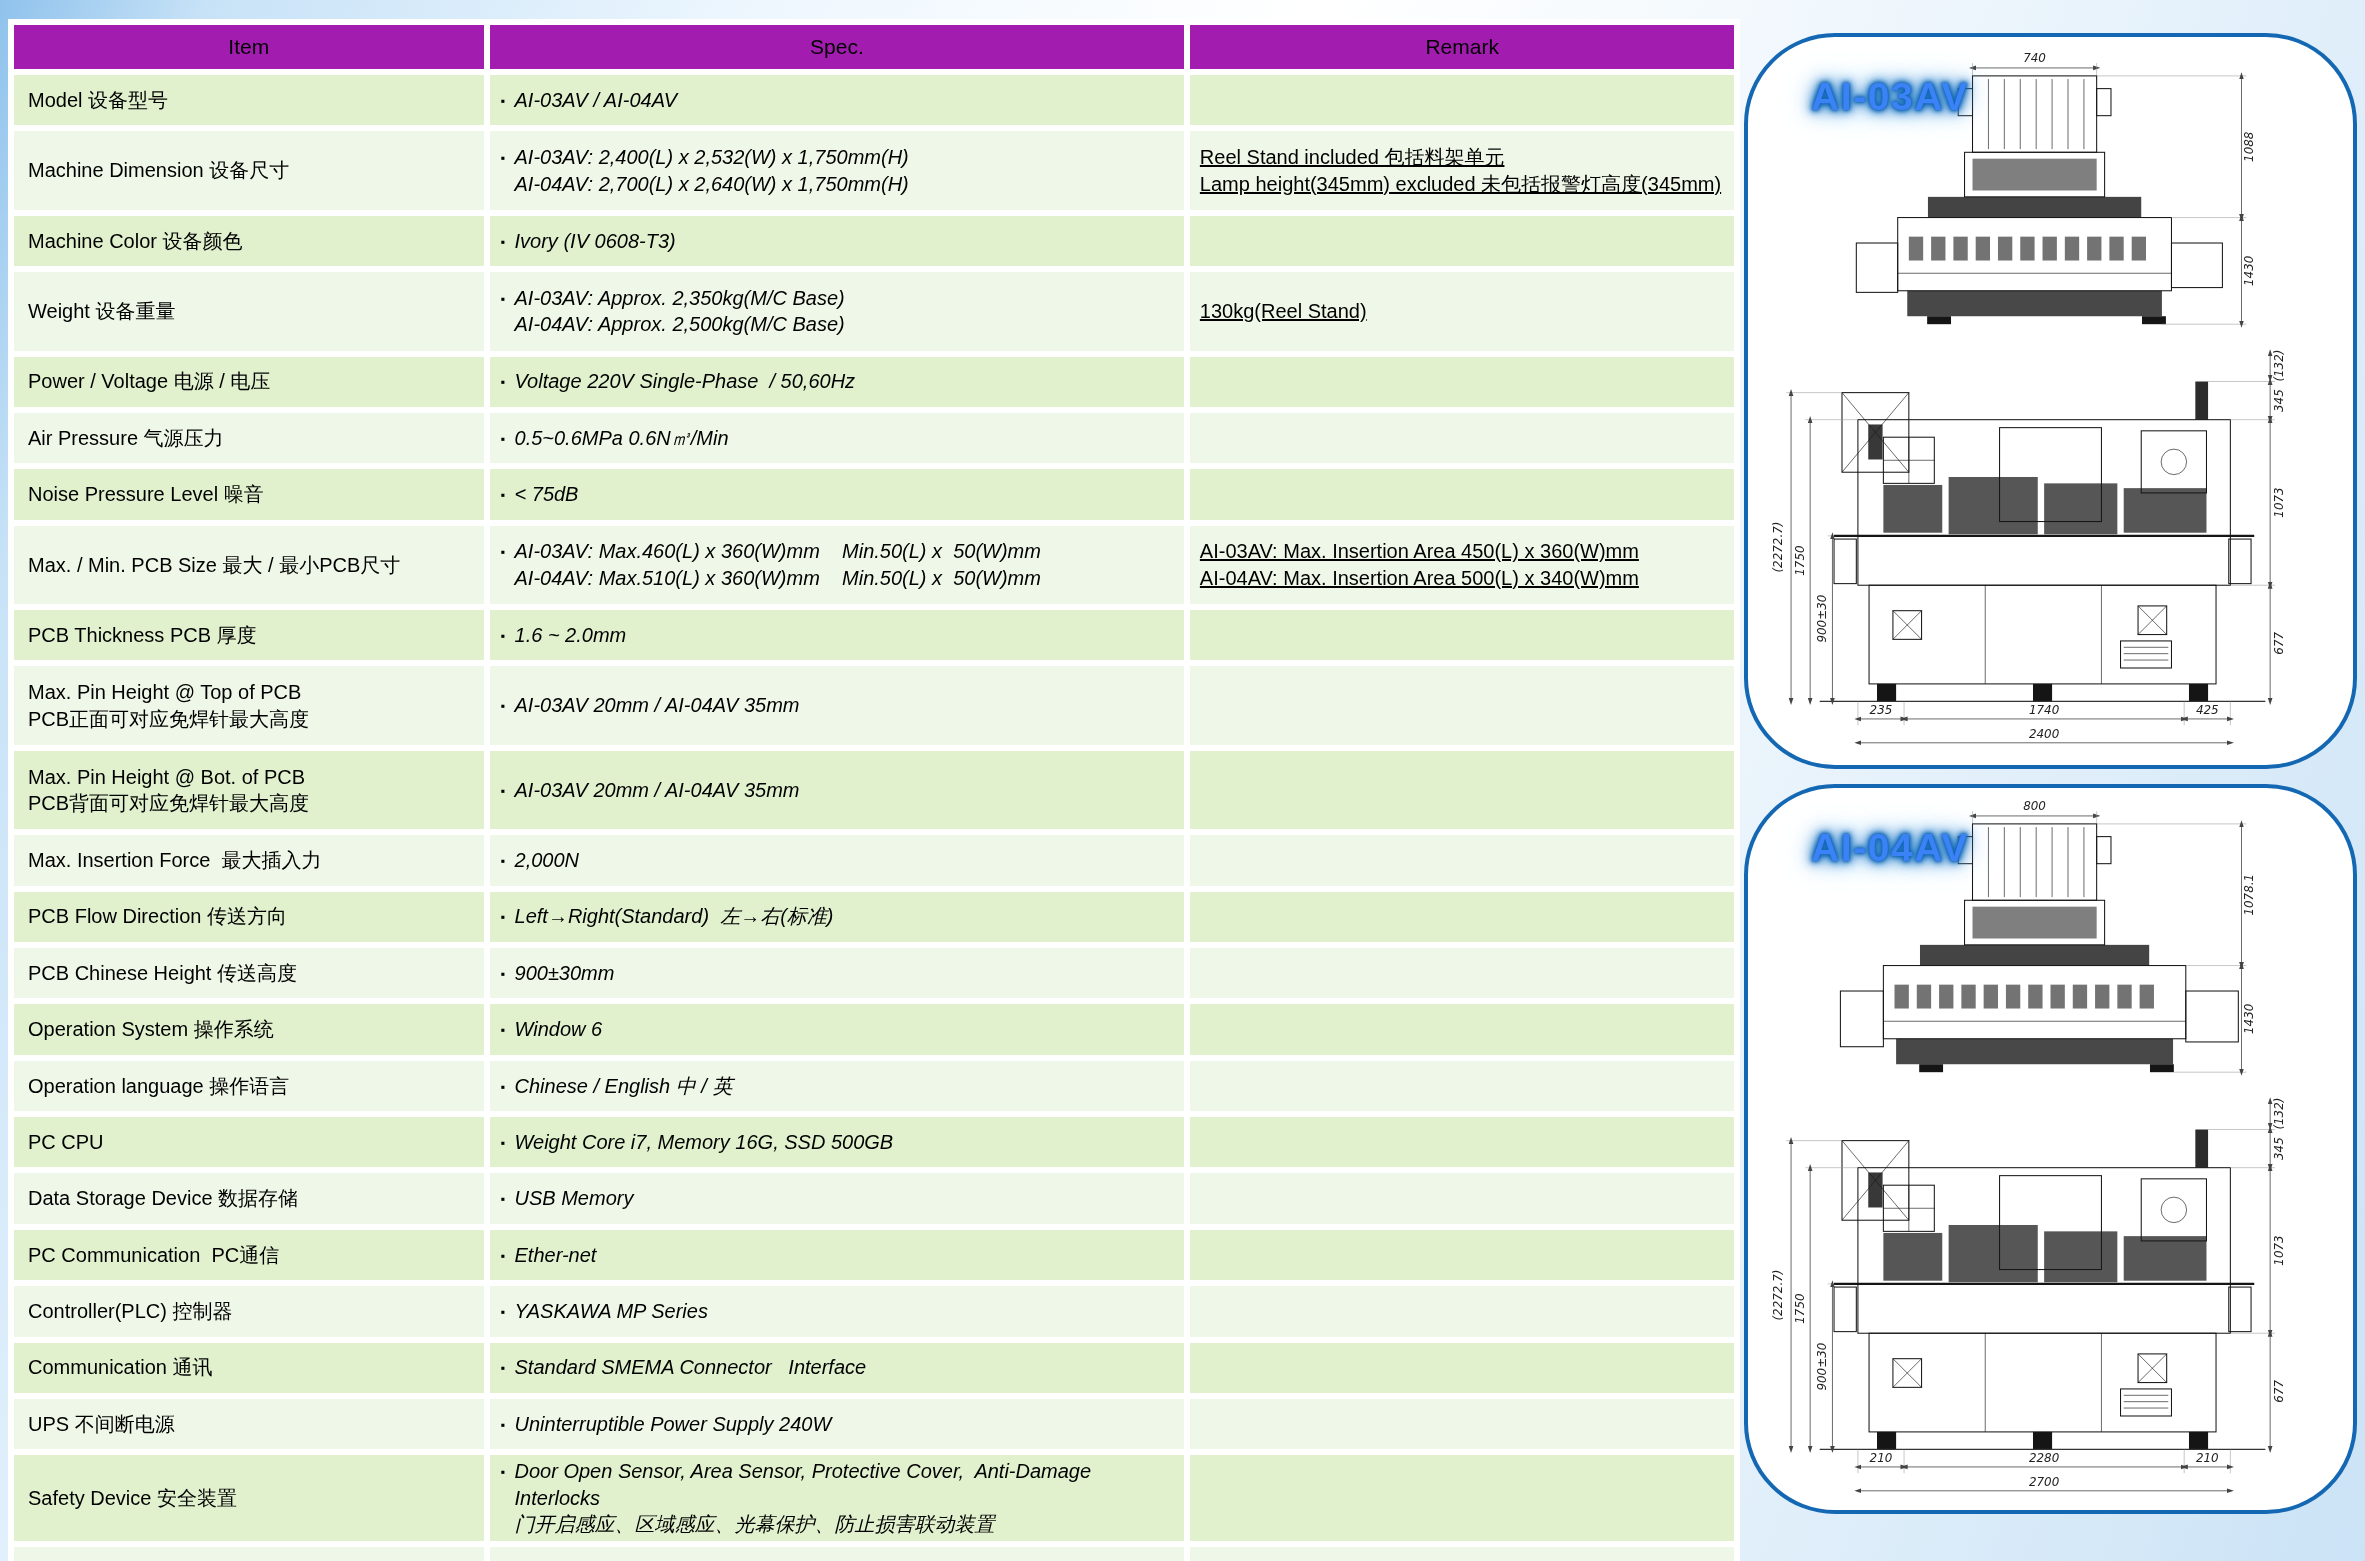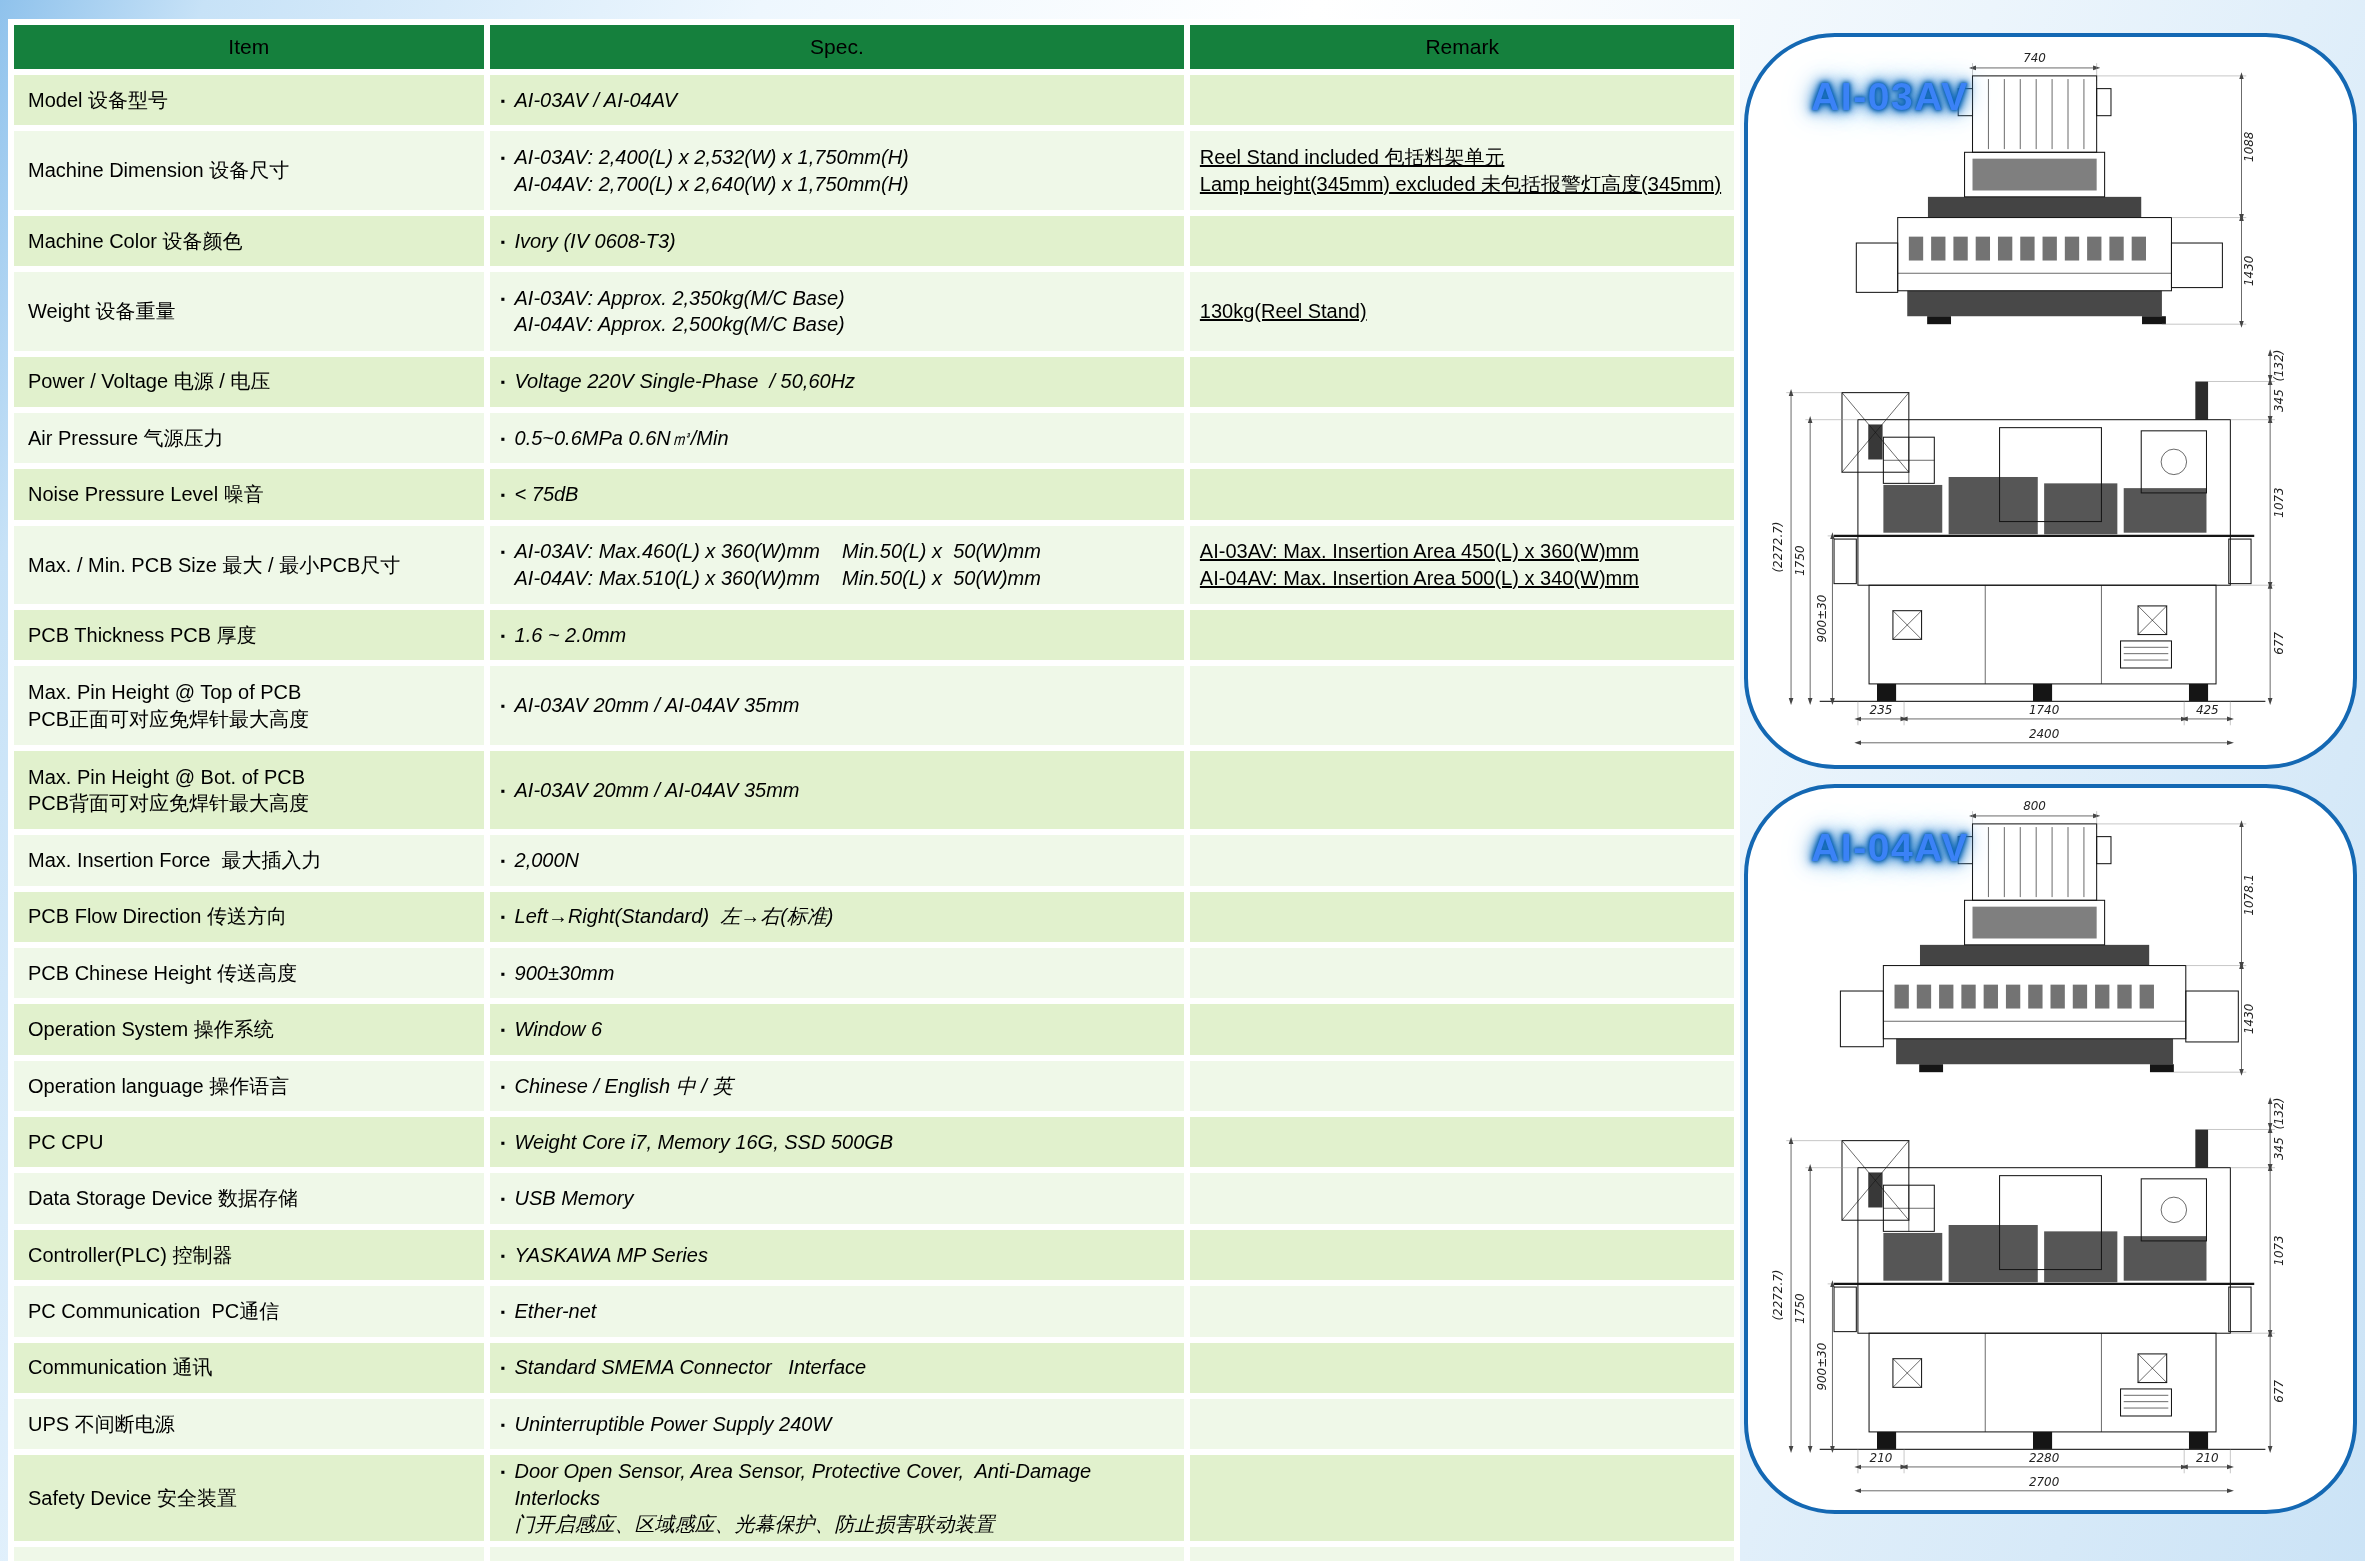--- a/index.html
+++ b/index.html
@@ -6,21 +6,21 @@
   body{
     width:2366px;height:1561px;position:relative;overflow:hidden;
     font-family:"Liberation Sans","DejaVu Sans",sans-serif;
     background:linear-gradient(110deg,#8fc2ec 0%,#c7e2f7 7%,#eef7fe 26%,#ffffff 45%,#ecf5fc 68%,#cbe3f6 100%);
   }
 
   
   .table-wrap{position:absolute;left:8px;top:19px;width:1732px;background:#ffffff;}
   table{border-collapse:separate;border-spacing:6.3px;width:100%;table-layout:fixed;}
   th{
-    background:#15803d;height:44px;font-size:21px;font-weight:normal;
+    background:#a21caf;height:44px;font-size:21px;font-weight:normal;
     text-align:center;color:#000;padding:0;
   }
   td{vertical-align:middle;font-size:20px;line-height:1.32;color:#000;padding:0;}
   tbody tr td{height:41px;}
   tbody tr.tall td{height:69px;}
   tbody tr:nth-child(odd) td{background:#e1f1cd;}
   tbody tr:nth-child(even) td{background:#eff8e8;}
   td.item{padding:4.7px 8px 4.7px 14px;white-space:pre-wrap;}
   td.spec .specwrap{display:flex;align-items:flex-start;gap:9.5px;padding:3.2px 6.3px 3.2px 11px;}
   .bullet{font-size:12.6px;line-height:1;margin-top:8px;flex:0 0 auto;}
@@ -250,35 +250,35 @@
     <td class="item">Data Storage Device 数据存储</td>
     <td class="spec">
       <div class="specwrap">
         <span class="bullet">▪</span>
         <span class="spec-text">USB Memory</span>
       </div>
     </td>
     <td class="remark"></td>
   </tr>
         <tr>
+    <td class="item">PC Communication  PC通信</td>
+    <td class="spec">
+      <div class="specwrap">
+        <span class="bullet">▪</span>
+        <span class="spec-text">Ether-net</span>
+      </div>
+    </td>
+    <td class="remark"></td>
+  </tr>
+        <tr>
     <td class="item">Controller(PLC) 控制器</td>
     <td class="spec">
       <div class="specwrap">
         <span class="bullet">▪</span>
         <span class="spec-text">YASKAWA MP Series</span>
-      </div>
-    </td>
-    <td class="remark"></td>
-  </tr>
-        <tr>
-    <td class="item">PC Communication  PC通信</td>
-    <td class="spec">
-      <div class="specwrap">
-        <span class="bullet">▪</span>
-        <span class="spec-text">Ether-net</span>
       </div>
     </td>
     <td class="remark"></td>
   </tr>
         <tr>
     <td class="item">Communication 通讯</td>
     <td class="spec">
       <div class="specwrap">
         <span class="bullet">▪</span>
         <span class="spec-text">Standard SMEMA Connector   Interface</span>

